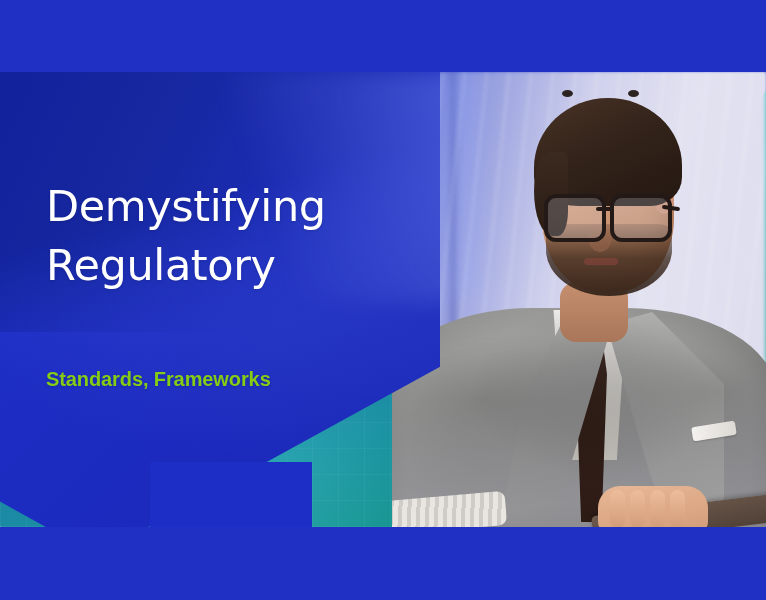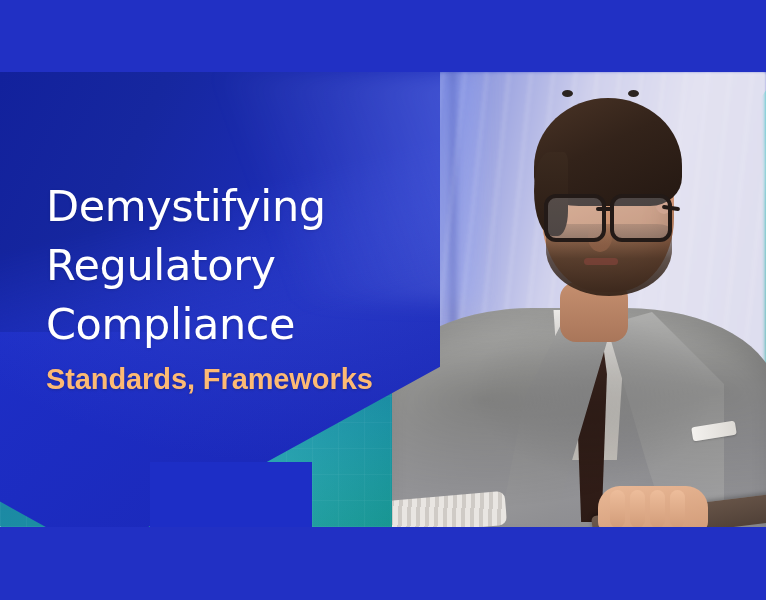--- a/index.html
+++ b/index.html
@@ -326,24 +326,24 @@
     font-weight:400;
     font-size:43px;
     line-height:59px;
     letter-spacing:-0.4px;
     text-shadow:0 1px 3px rgba(0,0,0,.13);
   }
   .headline .ln{display:block;}
   .subhead{
     position:absolute;left:46px;top:290px;
     width:330px;
-    color:#fdba74;
+    color:#84cc16;
     font-family:"Liberation Sans",sans-serif;
     font-weight:700;
-    font-size:29px;
+    font-size:20px;
     line-height:35px;
     letter-spacing:-0.1px;
     text-shadow:0 1px 3px rgba(0,0,0,.18);
   }
   .subhead .ln{display:block;}
 </style>
 </head>
 <body>
 
 <div class="banner">
@@ -429,21 +429,20 @@
     <div class="chevron"></div>
     <div class="chevron-soft"></div>
     <div class="chev-tip"></div>
     <div class="tl-fill"></div>
     <div class="tl-glow"></div>
 
     <div class="copy">
       <div class="headline">
         <span class="ln">Demystifying</span>
         <span class="ln">Regulatory</span>
-        <span class="ln">Compliance</span>
       </div>
       <div class="subhead">
         <span class="ln">Standards, Frameworks</span>
       </div>
     </div>
 
   </div>
 
   <div class="band-top"></div>
   <div class="band-bottom"></div>

